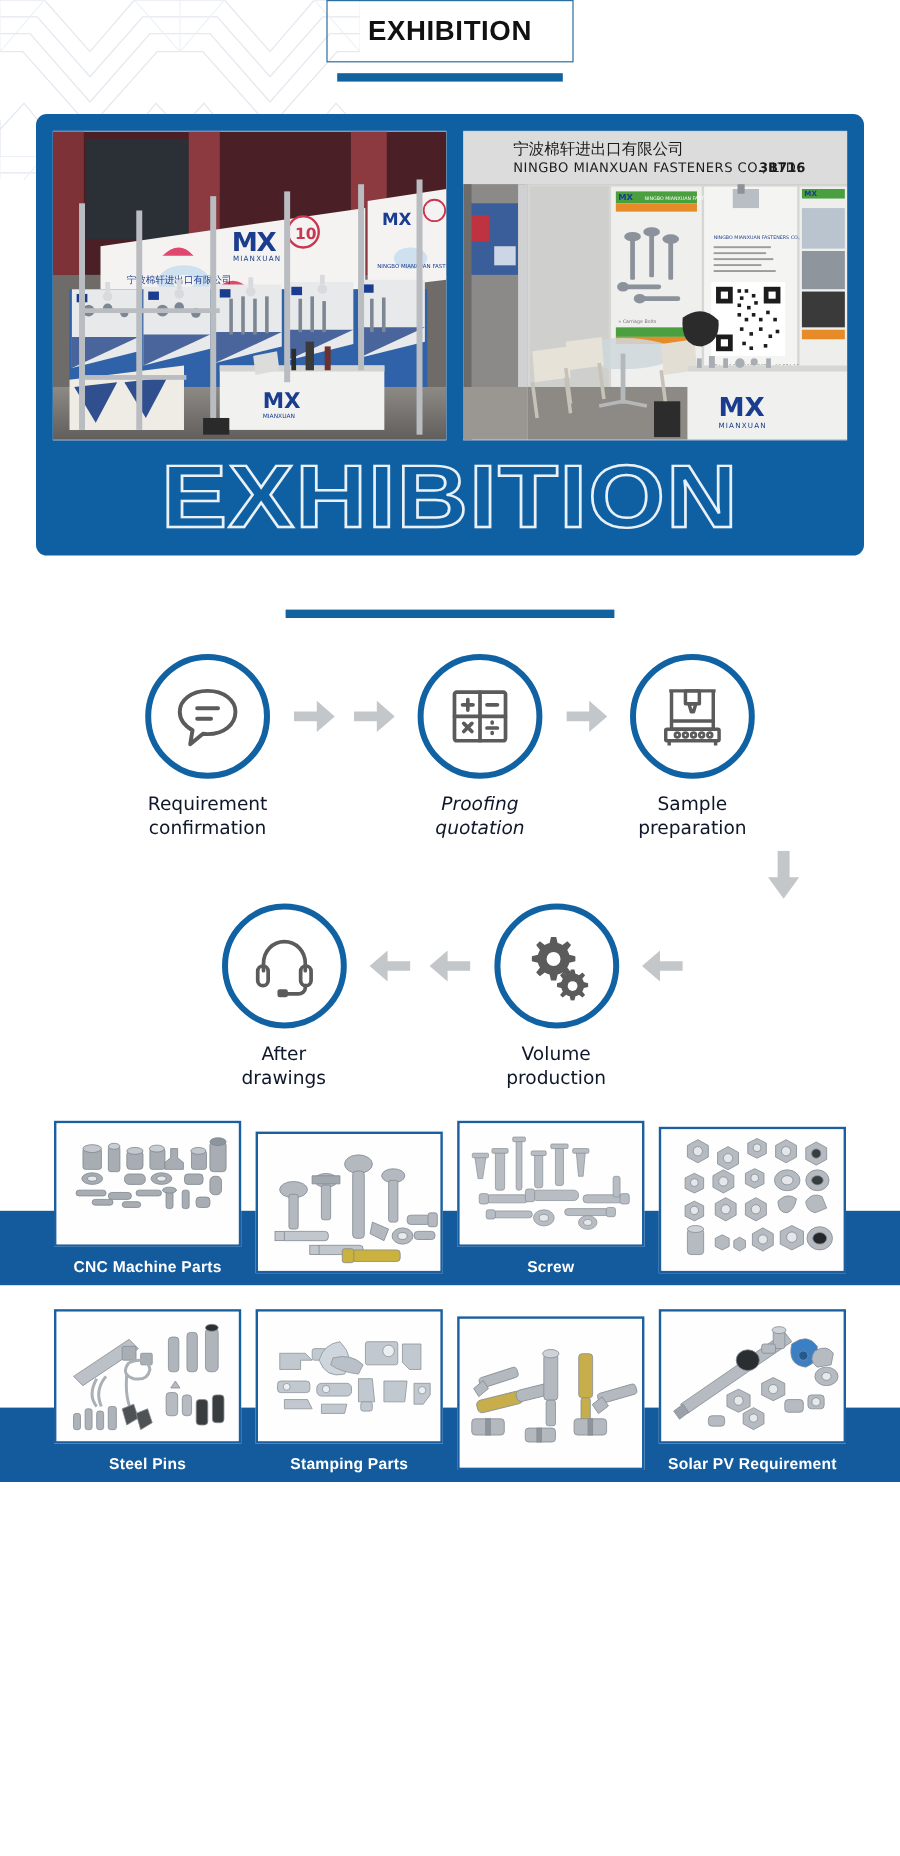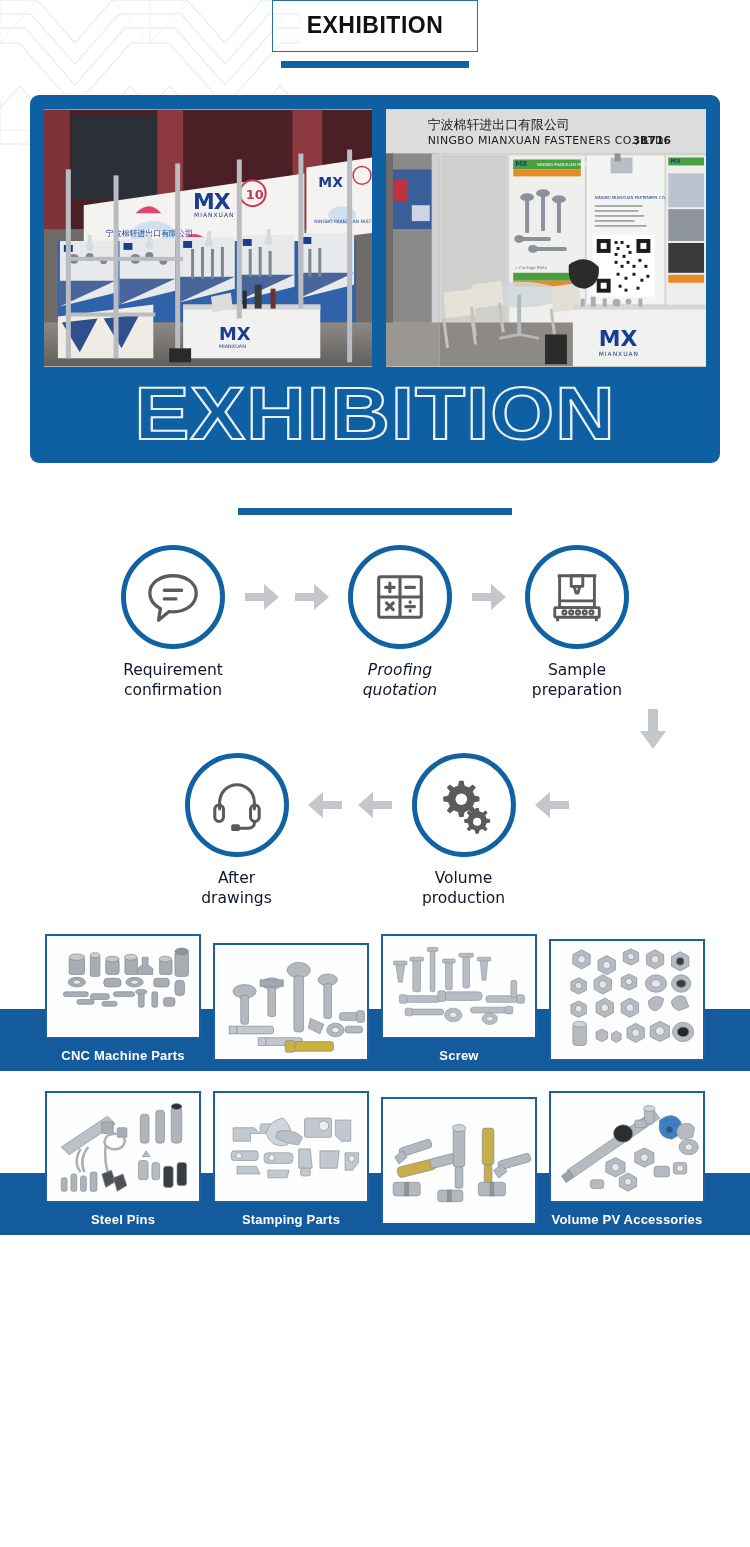--- a/index.html
+++ b/index.html
@@ -932,19 +932,19 @@
                   <path d="M70 88 l9 -5 l9 5 v9 l-9 5 l-9 -5 z"></path>
                   <circle cx="79" cy="92" r="3.6" fill="#e6e8ea"></circle>
                   <rect x="106" y="76" width="16" height="11" rx="3"></rect>
                   <rect x="126" y="72" width="14" height="12" rx="3"></rect>
                   <circle cx="133" cy="78" r="3.6" fill="#e6e8ea"></circle>
                   <rect x="40" y="90" width="14" height="9" rx="3"></rect>
                 </g>
               </g>
             </svg>
           </div>
-          <div class="prod-name">Volume PV Accessories</div>
+          <div class="prod-name">Solar PV Requirement</div>
         </div>
       </div>
     </div>
   </div>
 
 </div>
 
 </body></html>

